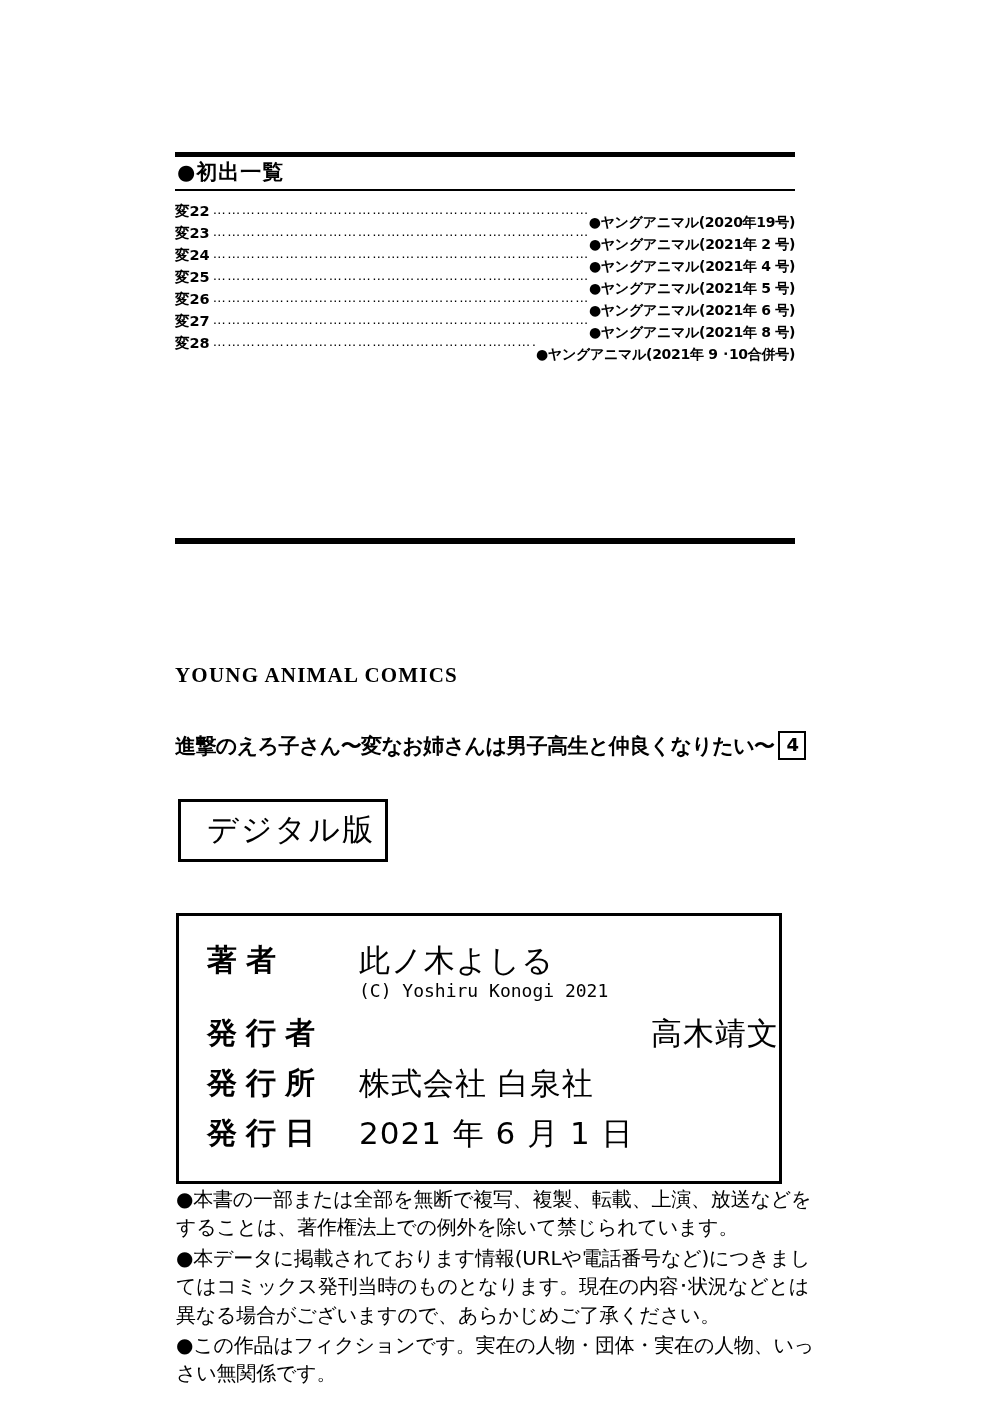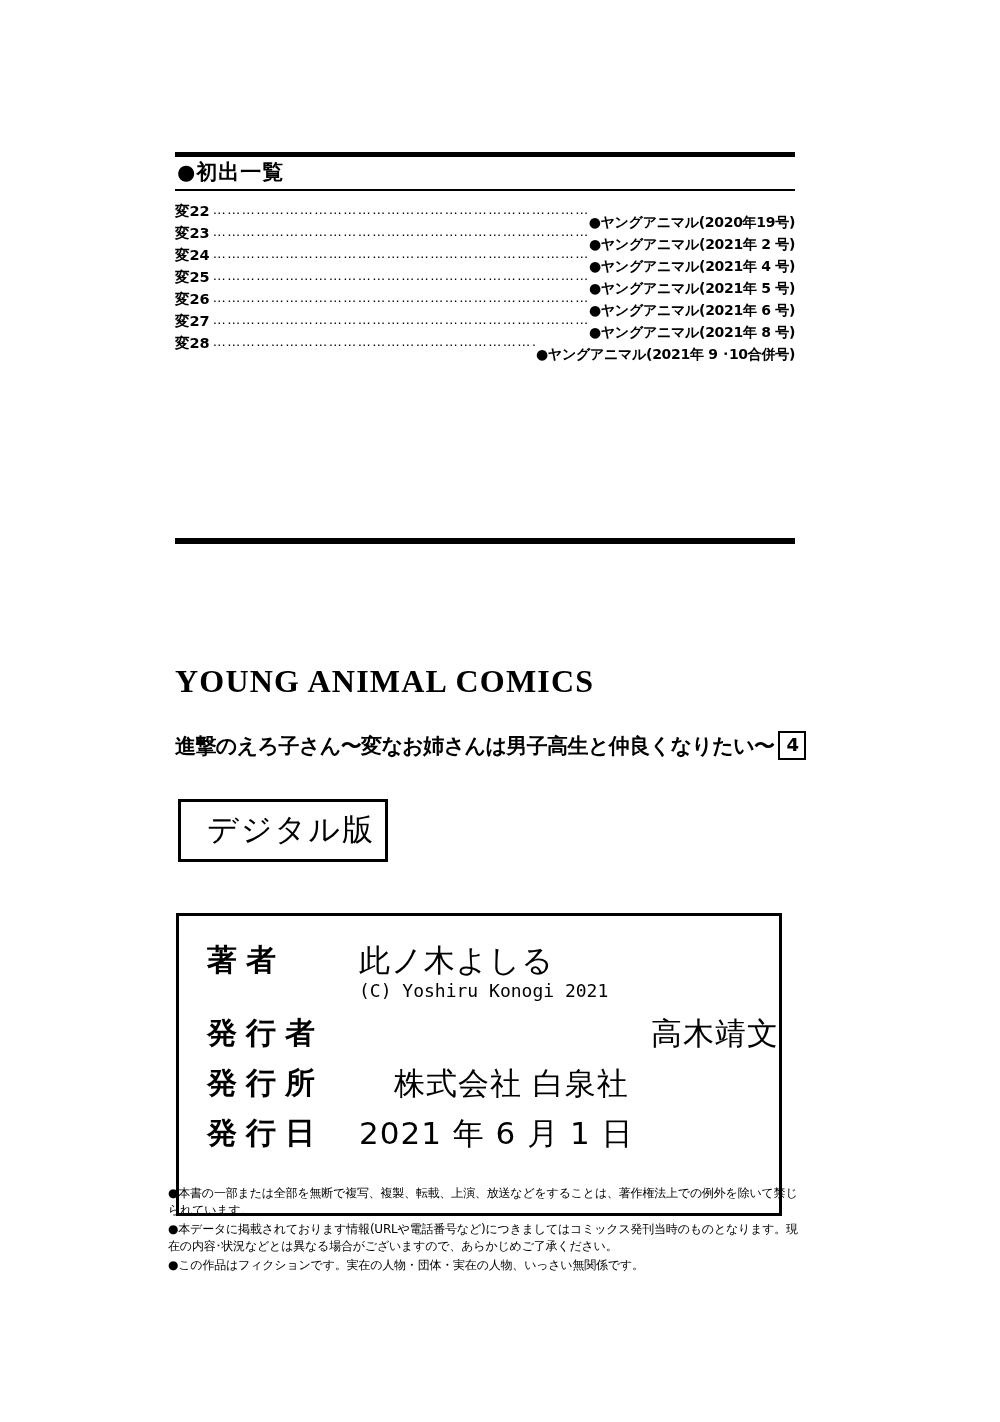--- a/index.html
+++ b/index.html
@@ -88,21 +88,21 @@
     height: 6px;
     background: #000;
   }
 
   
   .imprint-head {
     position: absolute;
     left: 175px;
     top: 663px;
     font-family: "Liberation Serif", "DejaVu Serif", serif;
-    font-size: 32px;
+    font-size: 21px;
     font-weight: bold;
     letter-spacing: 1.2px;
   }
 
   .series-line {
     position: absolute;
     left: 175px;
     top: 731px;
     display: flex;
     align-items: center;
@@ -131,21 +131,21 @@
     font-weight: normal;
     letter-spacing: 2px;
     line-height: 1;
   }
 
   .credits-box {
     position: absolute;
     left: 176px;
     top: 913px;
     width: 606px;
-    height: 303px;
+    height: 271px;
     border: 3px solid #000;
     box-sizing: border-box;
   }
   .credit-row {
     display: flex;
     align-items: flex-start;
     padding-left: 28px;
   }
   .credit-label {
     font-size: 30px;
@@ -161,29 +161,29 @@
   }
   .row-author { padding-top: 24px; }
   .credit-sub {
     font-family: "DejaVu Sans Mono", "Liberation Mono", monospace;
     font-size: 18px;
     letter-spacing: 0px;
     padding-left: 180px;
     margin-top: -2px;
   }
   .row-publisher { padding-top: 12px; justify-content: space-between; }
-  .row-company { padding-top: 8px; gap: 35px; }
+  .row-company { padding-top: 8px; }
   .row-date { padding-top: 8px; }
 
   .notes {
     position: absolute;
-    left: 168px;
+    left: 176px;
     top: 1185px;
     width: 640px;
-    font-size: 12px;
+    font-size: 20px;
     line-height: 1.42;
     letter-spacing: -0.2px;
   }
   .notes p {
     margin: 0 0 0 0;
     text-indent: 0;
   }
   .notes p + p { margin-top: 2px; }
 </style>
 </head>

